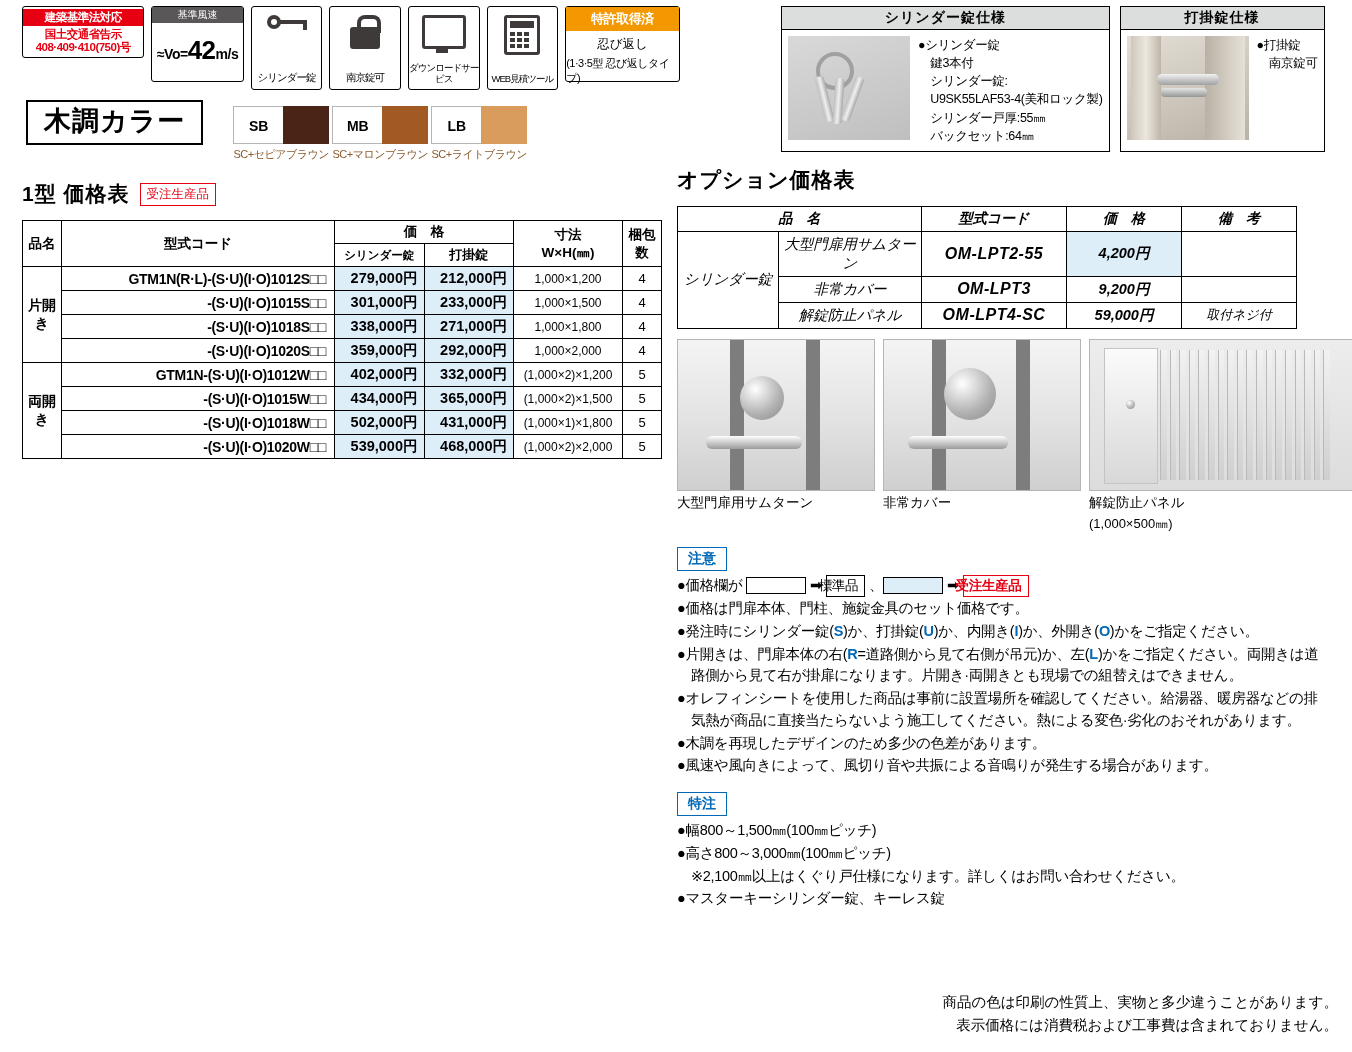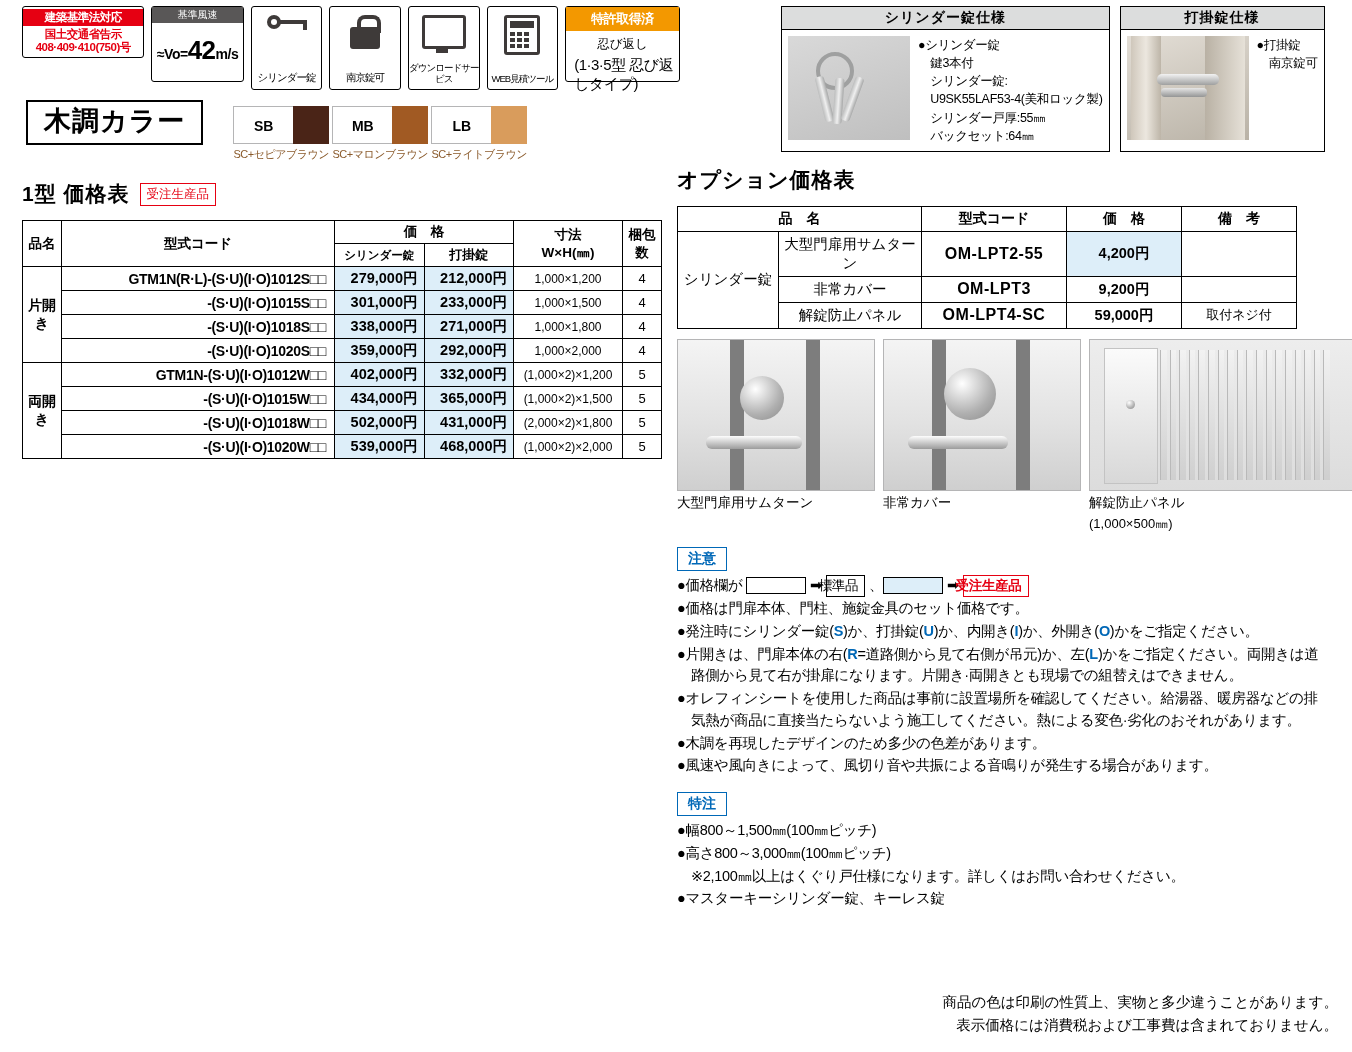--- a/index.html
+++ b/index.html
@@ -25,21 +25,21 @@
   .b-wind .t1{font-size:10px;background:#595757;color:#fff;width:100%;text-align:center;padding:1px 0;}
   .b-wind .t2{font-size:14px;font-weight:bold;padding-top:12px;letter-spacing:-0.5px;}
   .b-wind .t2 b{font-size:26px;}
   .b-icon{width:74px;height:74px;justify-content:space-between;padding-top:8px;}
   .b-icon .lbl{font-size:10.5px;text-align:center;line-height:1.1;padding-bottom:5px;letter-spacing:-1px;}
   .b-icon .lbl.sm{font-size:9.5px;}
   .b-patent{width:120px;height:74px;justify-content:flex-start;}
   .b-patent .t1{background:#f39800;color:#fff;font-size:13px;font-weight:bold;width:100%;
                 text-align:center;padding:3px 0;letter-spacing:-0.5px;}
   .b-patent .t2{font-size:12.5px;padding-top:5px;}
-  .b-patent .t3{font-size:15px;padding-top:3px;letter-spacing:-0.5px;margin-left:8px;}
+  .b-patent .t3{font-size:11px;padding-top:3px;letter-spacing:-0.5px;}
 
   .key-shape{position:relative;width:40px;height:14px;}
   .key-shape .head{position:absolute;left:0;top:0;width:14px;height:14px;border-radius:50%;background:#3e3a39;}
   .key-shape .head:after{content:"";position:absolute;left:4px;top:4px;width:6px;height:6px;border-radius:50%;background:#fff;}
   .key-shape .bar{position:absolute;left:12px;top:5px;width:28px;height:4px;background:#3e3a39;}
   .key-shape .bar:after{content:"";position:absolute;right:0;top:4px;width:4px;height:6px;background:#3e3a39;}
   .lock-shape{width:30px;height:34px;position:relative;}
   .lock-shape .sh{position:absolute;left:7px;top:0;width:16px;height:14px;border:4px solid #3e3a39;border-bottom:none;border-radius:8px 8px 0 0;}
   .lock-shape .bd{position:absolute;left:0;top:12px;width:30px;height:22px;background:#3e3a39;border-radius:3px;}
   .mon-shape{width:38px;height:28px;border:3px solid #3e3a39;border-radius:3px;position:relative;}
@@ -49,21 +49,21 @@
   .calc-shape .dots{position:absolute;left:3px;top:14px;right:3px;display:flex;flex-wrap:wrap;gap:2px;}
   .calc-shape .dots i{width:5px;height:4px;background:#3e3a39;display:block;}
 
   
   .woodrow{display:flex;align-items:flex-start;gap:8px;padding:10px 0 0 26px;}
   .wood-title{border:2px solid #000;font-size:27px;font-weight:bold;padding:6px 16px 8px;
               letter-spacing:1px;line-height:1;}
   .swatches{display:flex;margin-left:22px;padding-top:6px;}
   .sw{width:96px;margin-right:3px;}
   .sw .bar{height:38px;display:flex;align-items:center;}
-  .sw .code{font-size:14px;font-weight:bold;width:60px;text-align:center;background:#fff;
+  .sw .code{font-size:14px;font-weight:bold;width:50px;text-align:center;background:#fff;
             border:1px solid #b5b5b6;border-right:none;height:38px;line-height:38px;box-sizing:border-box;}
   .sw .chip{flex:1;height:38px;}
   .sw .nm{font-size:11px;color:#8a5a2b;text-align:center;padding-top:3px;letter-spacing:-0.5px;}
 
   
   .h-main{display:flex;align-items:center;gap:10px;padding:18px 0 6px 22px;}
   .h-main .t{font-size:21px;font-weight:bold;letter-spacing:1px;}
   .h-main .tag{border:1px solid #e60012;color:#e60012;font-size:12.5px;padding:2px 6px;}
   .h-right{font-size:21px;font-weight:bold;padding:14px 0 8px 6px;letter-spacing:1px;}
   .legend{padding:0 0 0 24px;font-size:14.5px;line-height:1.55;}
@@ -98,21 +98,21 @@
   .keyring .k{position:absolute;width:9px;height:46px;background:linear-gradient(90deg,#bcbdbd,#efefef,#a7a8a8);border-radius:3px;}
   .keyring .k1{left:14px;top:26px;transform:rotate(-14deg);}
   .keyring .k2{left:28px;top:28px;transform:rotate(4deg);}
   .keyring .k3{left:42px;top:26px;transform:rotate(20deg);}
   .latchimg .plate{position:absolute;left:4px;top:0;width:30px;height:104px;background:linear-gradient(90deg,#cfc7bb,#ece7df,#bdb5a8);}
   .latchimg .plate2{position:absolute;right:4px;top:0;width:40px;height:104px;background:linear-gradient(90deg,#b9b1a4,#e6e1d8);}
   .latchimg .arm{position:absolute;left:30px;top:38px;width:62px;height:11px;background:linear-gradient(180deg,#f2f2f2,#9fa0a0);border-radius:5px;}
   .latchimg .arm2{position:absolute;left:34px;top:52px;width:46px;height:9px;background:linear-gradient(180deg,#e6e6e6,#949595);border-radius:4px;}
 
   
-  .otable{margin:4px 0 0 6px;width:620px;font-size:14px;}
+  .otable{margin:4px 0 0 6px;width:620px;font-size:14px;font-style:italic;}
   .otable th,.otable td{border:1px solid #000;text-align:center;padding:3px 2px;}
   .otable th{font-weight:bold;}
   .otable td.nm{text-align:center;font-size:14.5px;}
   .otable td.code{font-weight:bold;font-size:16px;letter-spacing:0.5px;}
   .otable td.pr{text-align:center;font-weight:bold;font-size:14.5px;}
   .otable td.pr.hl{background:#ddeef9;}
   .otable td.note{font-size:13px;}
   .otable td.cat{font-size:14.5px;}
 
   
@@ -309,21 +309,21 @@
         <td class="model">-(S·U)(I·O)1015W□□</td>
         <td class="price">434,000円</td>
         <td class="price">365,000円</td>
         <td class="dim">(1,000×2)×1,500</td>
         <td>5</td>
       </tr>
       <tr>
         <td class="model">-(S·U)(I·O)1018W□□</td>
         <td class="price">502,000円</td>
         <td class="price">431,000円</td>
-        <td class="dim">(2,000×2)×1,800</td>
+        <td class="dim">(1,000×1)×1,800</td>
         <td>5</td>
       </tr>
       <tr>
         <td class="model">-(S·U)(I·O)1020W□□</td>
         <td class="price">539,000円</td>
         <td class="price">468,000円</td>
         <td class="dim">(1,000×2)×2,000</td>
         <td>5</td>
       </tr>
     </tbody>

